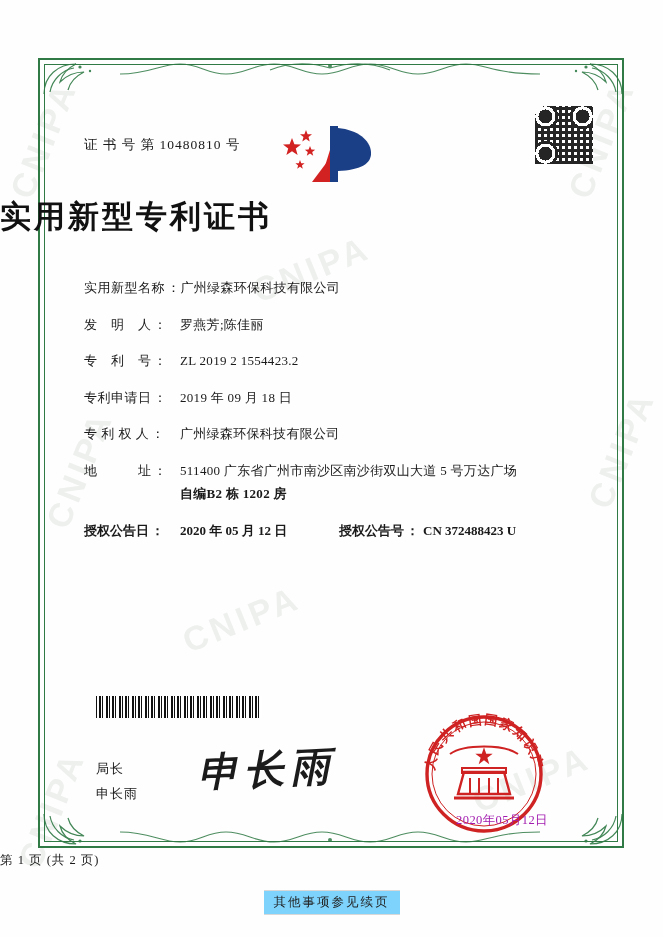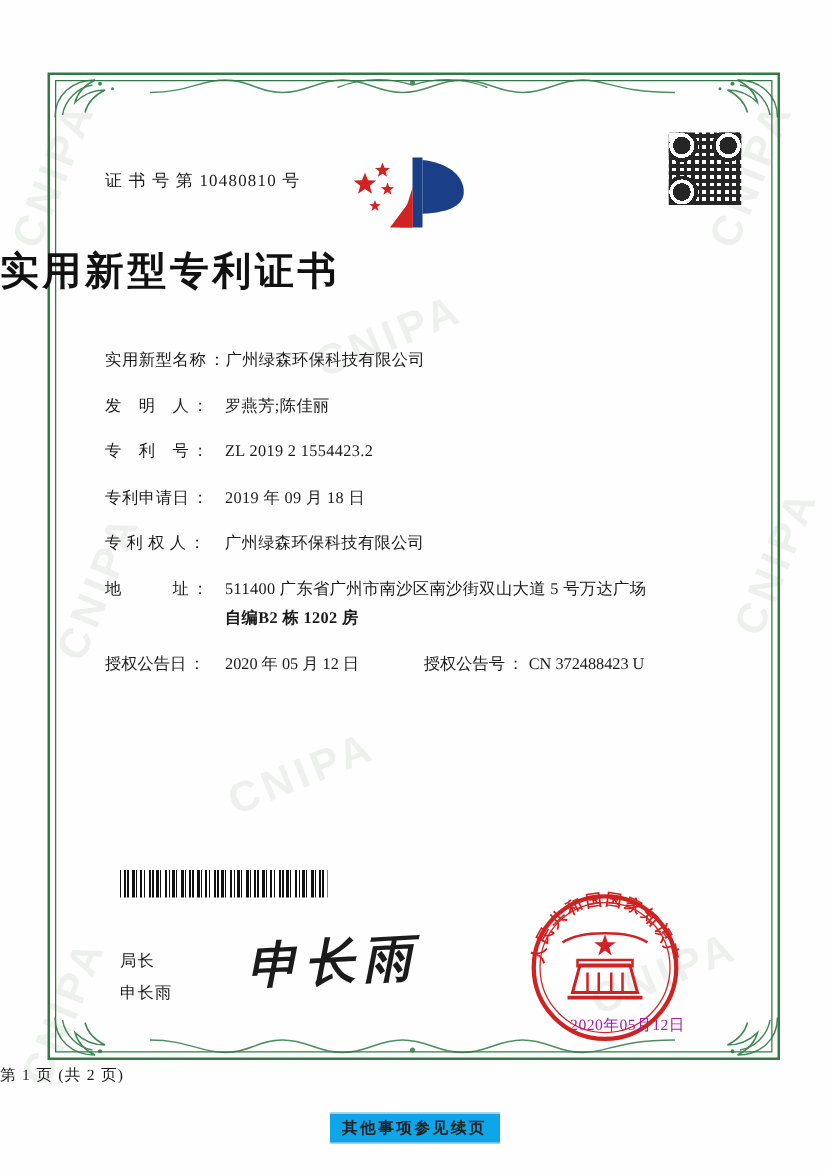--- a/index.html
+++ b/index.html
@@ -157,21 +157,21 @@
   }
   .lbl {
     flex: 0 0 96px;
     white-space: nowrap;
     letter-spacing: 0.5px;
   }
   .colon { margin-left: 2px; }
   .val { flex: 1; letter-spacing: .3px; }
   .val .sub { display: block; margin-top: 4px; font-weight: bold; }
   .row-split { display: flex; width: 100%; }
-  .row-split .half { display: flex; }
+  .row-split .half { display: flex; font-weight: bold; }
   .row-split .half.left { flex: 0 0 255px; }
   .row-split .half .lbl2 {
     flex: 0 0 96px;
     white-space: nowrap;
   }
   .row-split .half.right .lbl2 { flex: 0 0 84px; }
 
   
   .paras {
     position: absolute;
@@ -255,22 +255,21 @@
     text-align: center;
     font-size: 12.5px;
     letter-spacing: 2px;
     color: #222;
   }
   .footnote span {
     display: inline-block;
     padding: 3px 10px;
     border-top: 1px solid #d8d8d8;
     border-bottom: 1px solid #d8d8d8;
-    background: #0ea5e9;
-    font-weight: bold;
+    background: #7dd3fc;
   }
 </style>
 </head>
 <body>
 
 <div class="page">
 
   <div class="wm wm-1">CNIPA</div>
   <div class="wm wm-2">CNIPA</div>
   <div class="wm wm-3">CNIPA</div>

